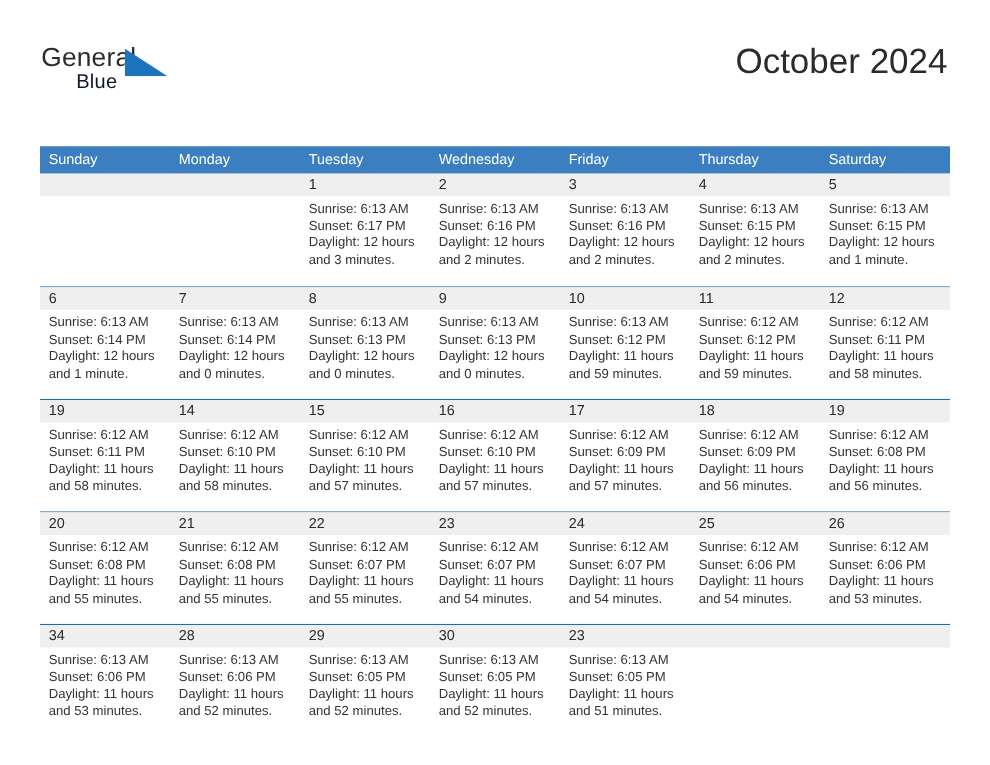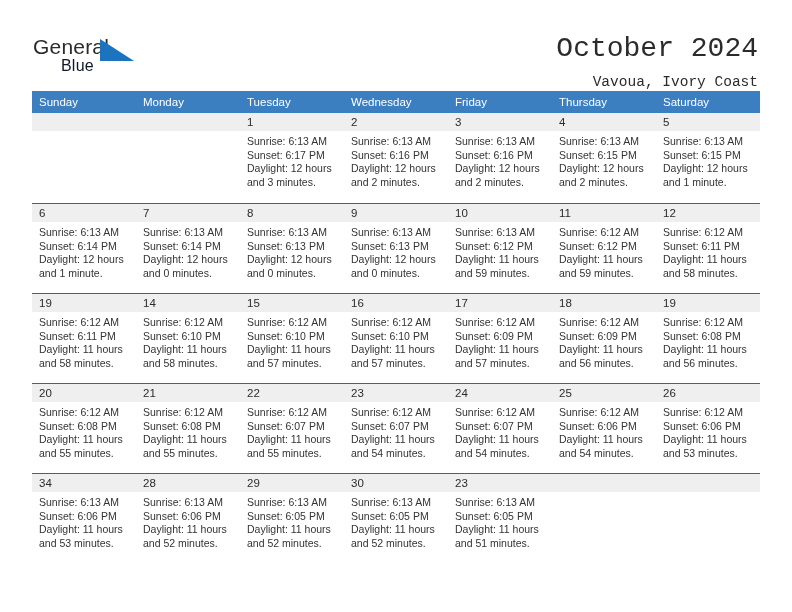--- a/index.html
+++ b/index.html
@@ -60,42 +60,41 @@
     top: 3px;
     width: 34px;
     height: 22px;
   }
 
   .title-block {
     position: absolute;
     right: 34px;
     top: 32px;
     text-align: right;
-    font-family: Liberation Mono, monospace;
   }
   .month-title {
     font-size: 28px;
     color: #2b2b2b;
     line-height: 34px;
     font-weight: normal;
     white-space: nowrap;
   }
   .location-subtitle {
     font-size: 14.5px;
     color: #2b2b2b;
     line-height: 20px;
     margin-top: 6px;
     white-space: nowrap;
   }
 
   
   .calendar {
     position: absolute;
     left: 32px;
-    top: 91px;
+    top: 117px;
     width: 728px;
   }
   .dow-row {
     display: flex;
     width: 728px;
     background: #3b7fc0;
     height: 22px;
   }
   .dow-cell {
     flex: 1 1 0;
@@ -157,21 +156,20 @@
       <span class="brand-triangle">
         <svg width="34" height="22" viewBox="0 0 34 22" xmlns="http://www.w3.org/2000/svg">
           <polygon points="0,0 34,22 0,22" fill="#1b74bd"></polygon>
         </svg>
       </span>
       <span class="brand-blue">Blue</span>
     </div>
 
     <div class="title-block">
       <div class="month-title">October 2024</div>
-      <div class="location-subtitle">Vavoua, Ivory Coast</div>
     </div>
 
   </div>
 
   <div class="calendar">
 
     <div class="dow-row">
       <div class="dow-cell">Sunday</div>
       <div class="dow-cell">Monday</div>
       <div class="dow-cell">Tuesday</div>

